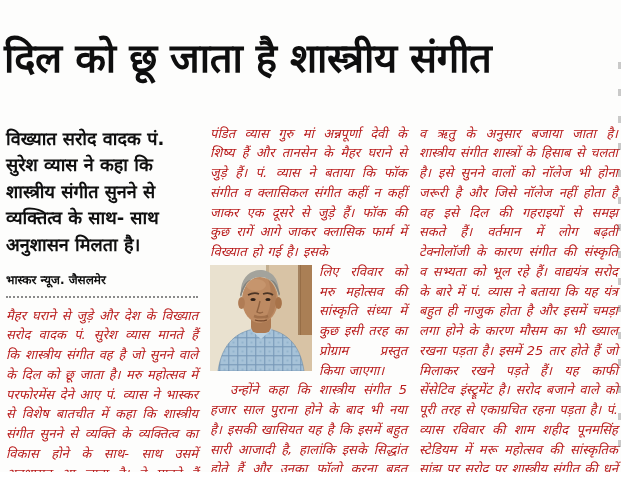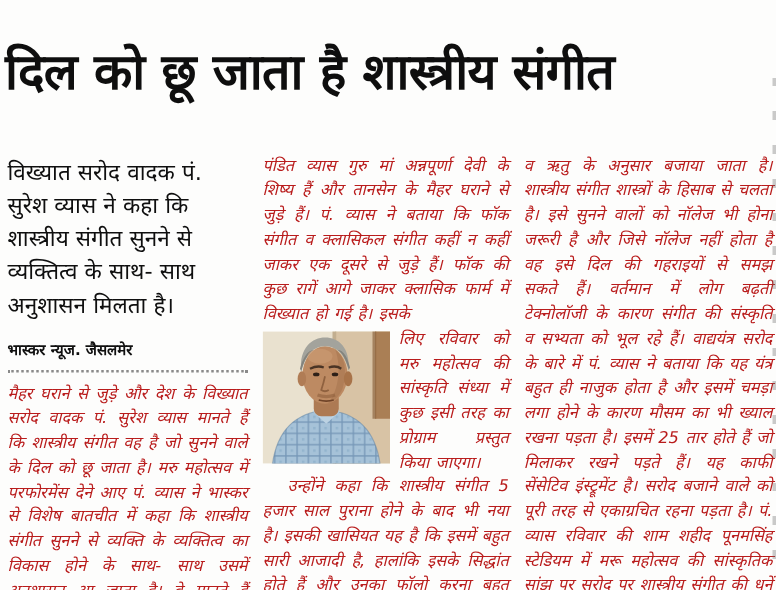--- a/index.html
+++ b/index.html
@@ -36,21 +36,21 @@
     padding: 6px 3px 0 6px;
     box-sizing: border-box;
   }
   .col { box-sizing: border-box; }
   .col-1 { width: 196px; }
   .col-2 { width: 201px; }
   .col-3 { width: 203px; }
 
   .subhead {
     font-size: 18px;
-    font-weight: 400;
+    font-weight: 700;
     line-height: 1.48;
     margin: 2px 0 12px 0;
     color: #0f0f0f;
   }
   .byline {
     font-size: 12px;
     font-weight: 700;
     color: #101010;
     padding-bottom: 8px;
     border-bottom: 2px dotted #8a8a8a;

